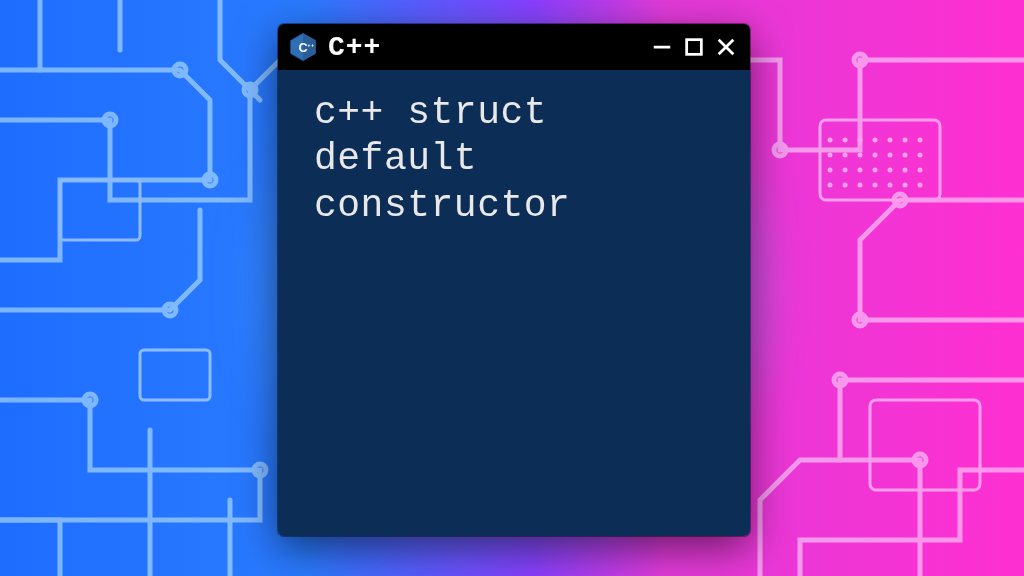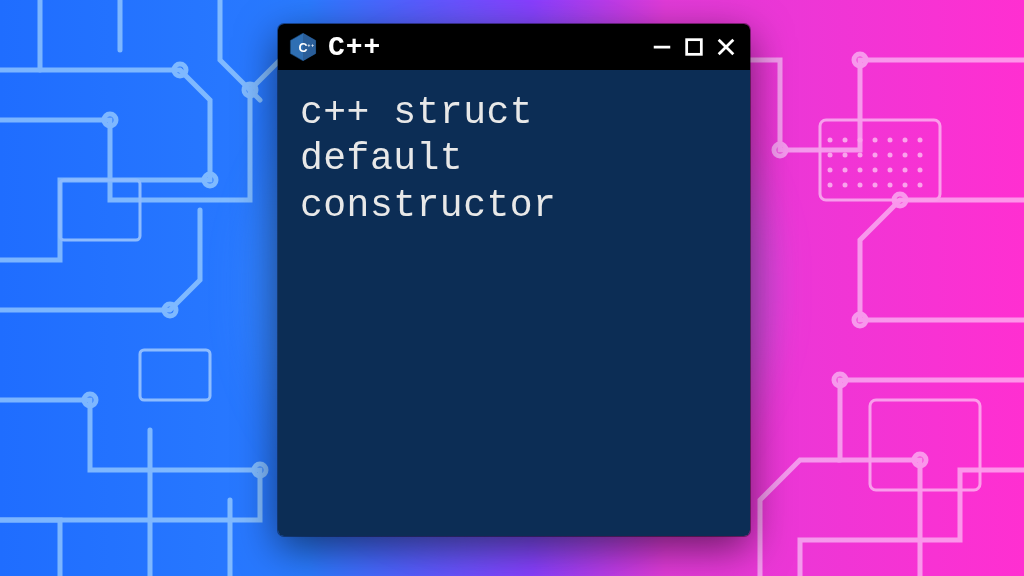--- a/index.html
+++ b/index.html
@@ -93,21 +93,21 @@
     height: 24px;
     display: flex;
     align-items: center;
     justify-content: center;
   }
   .ctrl svg { width: 22px; height: 22px; stroke: #fff; }
 
   .body {
     flex: 1;
     background: #0c2d55;
-    padding: 20px 22px;
+    padding: 20px 36px;
   }
   .content {
     color: #e8e8e8;
     font-family: "Consolas","Menlo","Courier New",monospace;
     font-size: 38px;
     line-height: 1.22;
     white-space: pre-line;
     letter-spacing: .5px;
   }
 </style>

